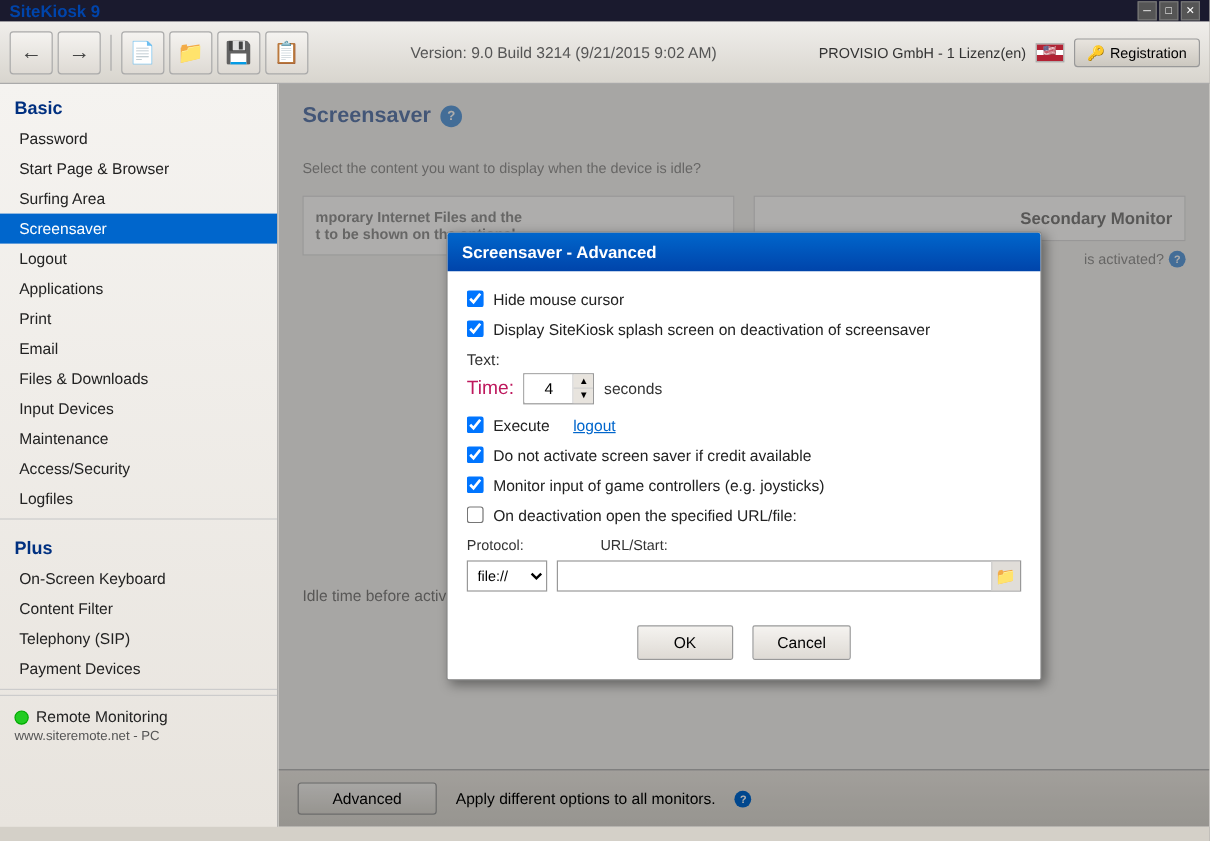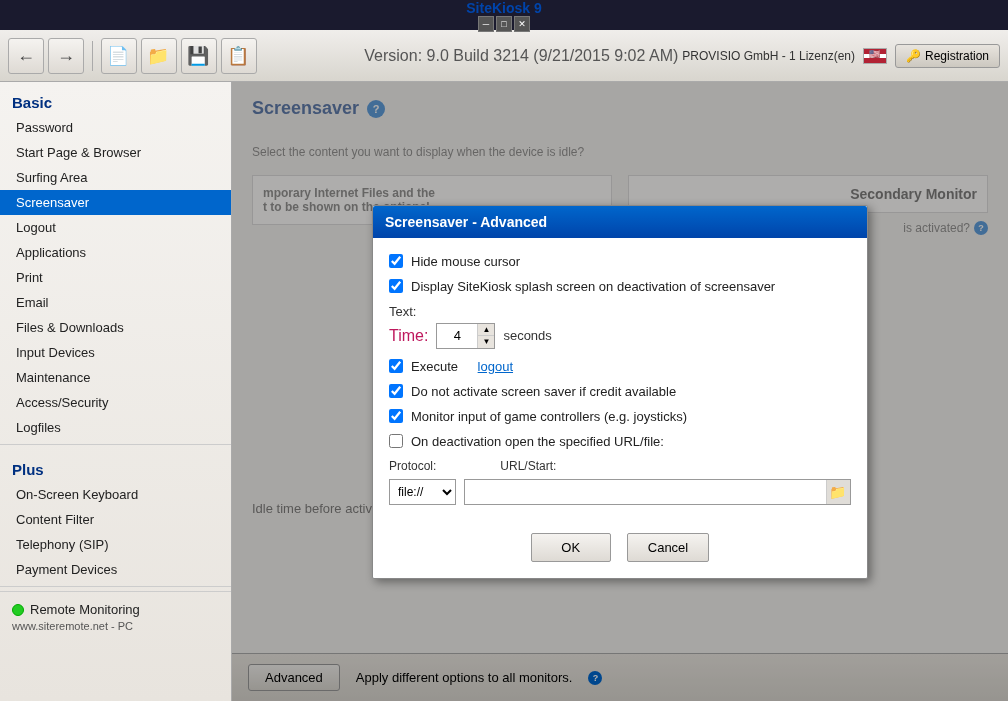--- a/index.html
+++ b/index.html
@@ -2,27 +2,26 @@
 <html><head>
   <meta charset="utf-8">
   <style>
     * { box-sizing: border-box; margin: 0; padding: 0; }
     body { font-family: 'Segoe UI', Arial, sans-serif; font-size: 13px; background: #d4d0c8; overflow: hidden; width: 1008px; height: 701px; }
 
     
     .title-bar {
       background: #1a1a2e;
       color: white;
-      height: 30px;
+      height: 18px;
       display: flex;
       align-items: center;
       padding: 0 8px;
       font-size: 13px;
       justify-content: space-between;
-      flex-direction: column;
     }
     .title-bar-left { display: flex; align-items: center; gap: 8px; }
     .title-bar-controls { display: flex; gap: 2px; }
     .title-bar-btn {
       width: 16px; height: 16px; background: #555; border: 1px solid #777;
       color: white; font-size: 9px; cursor: pointer; display: flex; align-items: center; justify-content: center;
     }
 
     
     .toolbar {
@@ -34,21 +33,21 @@
       border-bottom: 1px solid #aaa;
       gap: 4px;
     }
     .toolbar-btn {
       width: 36px; height: 36px; background: linear-gradient(to bottom, #f5f3f0, #dedad4);
       border: 1px solid #aaa; border-radius: 3px; cursor: pointer;
       display: flex; align-items: center; justify-content: center; font-size: 18px; color: #444;
     }
     .toolbar-sep { width: 1px; height: 30px; background: #aaa; margin: 0 4px; }
     .toolbar-info {
-      flex: 1; text-align: right; color: #555; font-size: 16px;
+      flex: 1; text-align: center; color: #555; font-size: 13px;
     }
     .toolbar-right { display: flex; align-items: center; gap: 8px; }
     .license-text { color: #333; font-size: 12px; }
     .reg-btn {
       background: linear-gradient(to bottom, #e8e4de, #ccc8c0);
       border: 1px solid #999; border-radius: 3px; padding: 4px 10px;
       cursor: pointer; font-size: 12px; display: flex; align-items: center; gap: 4px;
     }
 
     
@@ -101,21 +100,21 @@
 
     .bottom-bar {
       position: absolute; bottom: 0; left: 0; right: 0;
       background: linear-gradient(to bottom, #e8e4de, #d8d5ce);
       border-top: 1px solid #aaa;
       padding: 10px 16px;
       display: flex; align-items: center; gap: 16px;
     }
     .advanced-btn {
       background: linear-gradient(to bottom, #f0eeeb, #d8d5ce);
-      border: 1px solid #999; border-radius: 3px; padding: 5px 16px;
+      border: 1px solid #999; border-radius: 3px; padding: 5px 28px;
       cursor: pointer; font-size: 13px;
     }
 
     
     .dialog-overlay {
       position: absolute; top: 0; left: 0; right: 0; bottom: 0;
       background: rgba(0,0,0,0.3); z-index: 100;
       display: flex; align-items: center; justify-content: center;
     }
     .dialog {

